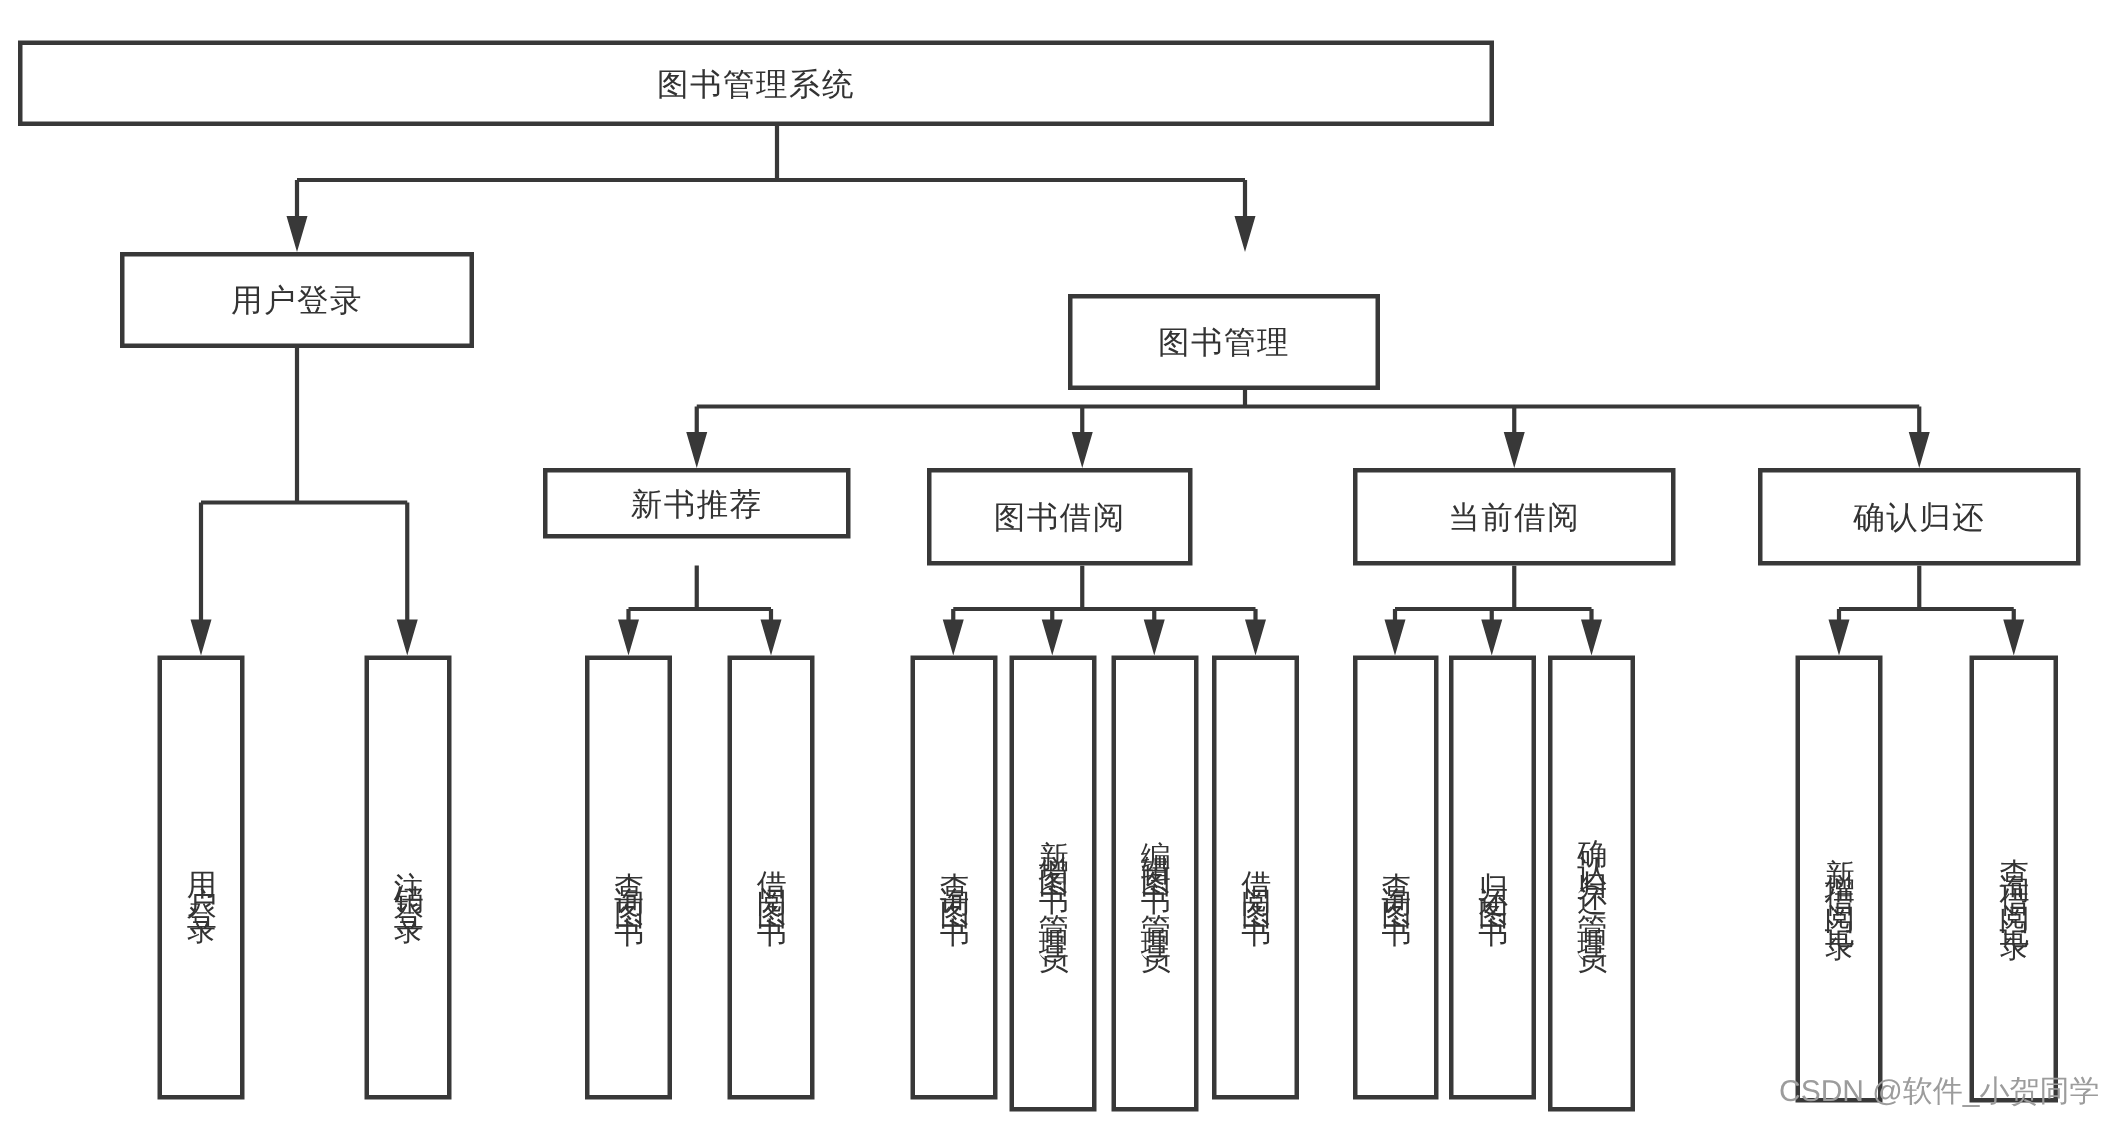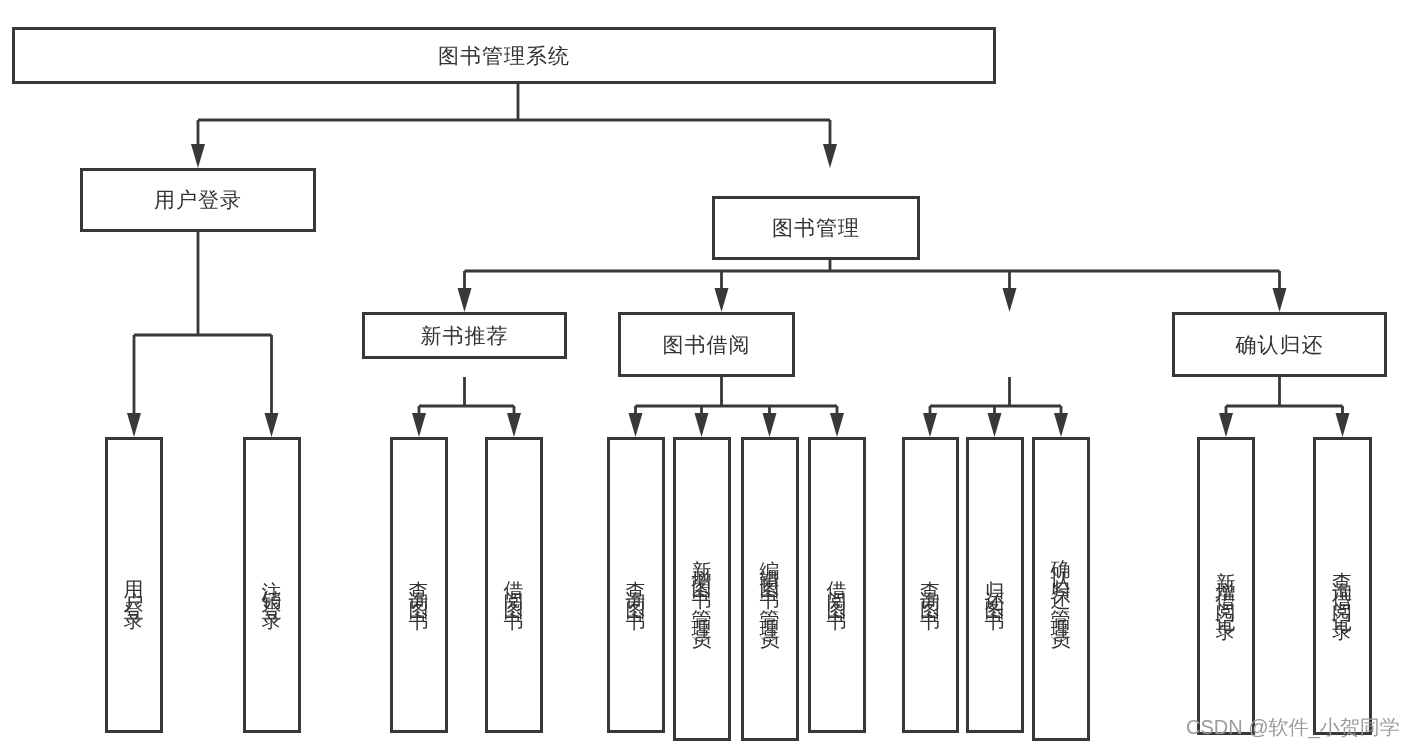--- a/index.html
+++ b/index.html
@@ -100,20 +100,21 @@
       M1219 413 L1233 413 L1226 437 Z  M1335.5 413 L1349.5 413 L1342.5 437 Z"></path>
   </svg>
 
   <div class="node hnode" style="left:12px;top:27px;width:984px;height:57px;">图书管理系统</div>
 
   <div class="node hnode" style="left:80px;top:168px;width:236px;height:64px;">用户登录</div>
   <div class="node hnode" style="left:712px;top:168px;width:208px;height:64px;margin-top:28px;">图书管理</div>
 
   <div class="node hnode" style="left:362px;top:312px;width:205px;height:47px;">新书推荐</div>
   <div class="node hnode" style="left:618px;top:312px;width:177px;height:65px;">图书借阅</div>
+  <div class="node hnode" style="left:902px;top:312px;width:215px;height:65px;">当前借阅</div>
   <div class="node hnode" style="left:1172px;top:312px;width:215px;height:65px;">确认归还</div>
 
   <div class="node vnode" style="left:105px;top:437px;width:58px;height:296px;">用户登录</div>
   <div class="node vnode" style="left:243px;top:437px;width:58px;height:296px;">注销登录</div>
 
   <div class="node vnode" style="left:390px;top:437px;width:58px;height:296px;">查询图书</div>
   <div class="node vnode" style="left:485px;top:437px;width:58px;height:296px;">借阅图书</div>
 
   <div class="node vnode" style="left:607px;top:437px;width:58px;height:296px;">查询图书</div>
   <div class="node vnode" style="left:673px;top:437px;width:58px;height:304px;">新增图书（管理员）</div>

